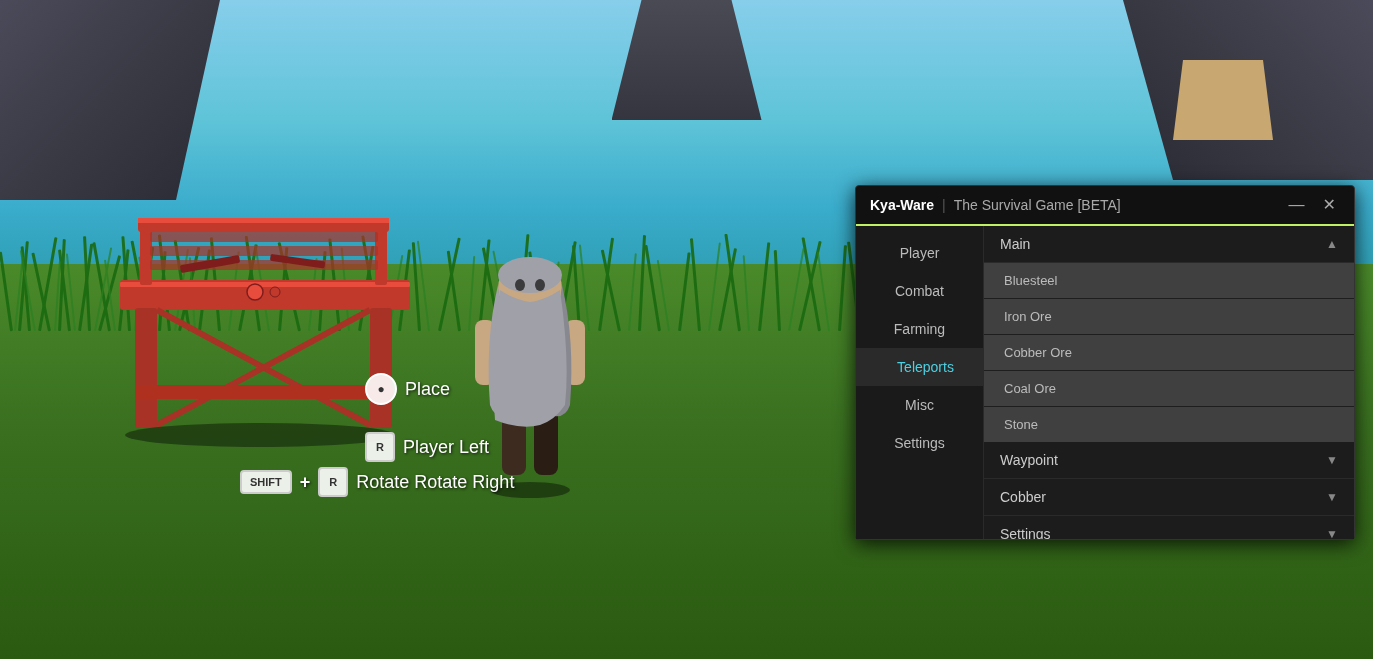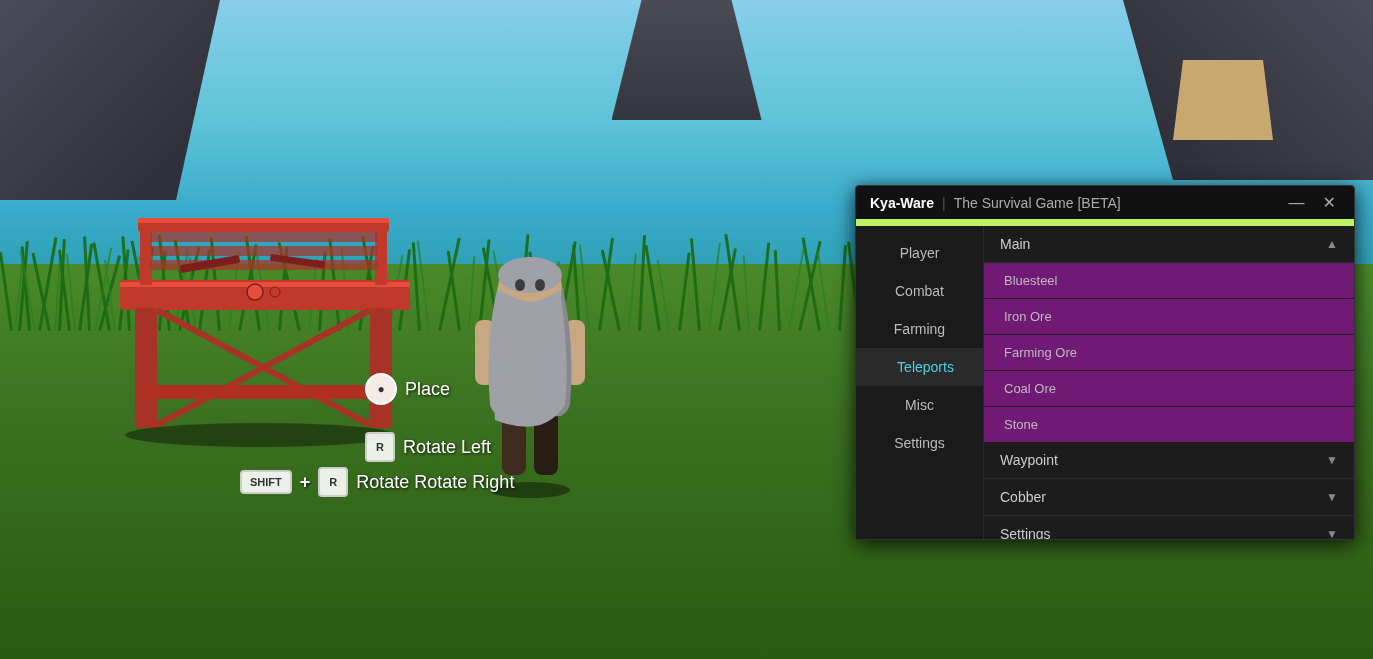--- a/index.html
+++ b/index.html
@@ -229,21 +229,21 @@
       box-shadow: 0 4px 20px rgba(0,0,0,0.8);
     }
 
     
     .panel-header {
       display: flex;
       align-items: center;
       justify-content: space-between;
       padding: 8px 14px;
       background: #111;
-      border-bottom: 7px solid #bef264;
+      border-bottom: 2px solid #bef264;
       border-radius: 4px 4px 0 0;
       height: 40px;
     }
 
     .panel-title {
       color: #ccc;
       font-size: 14px;
       font-weight: 500;
       display: flex;
       align-items: center;
@@ -334,21 +334,21 @@
       font-size: 14px;
       font-weight: 500;
     }
 
     .accordion-chevron {
       color: #888;
       font-size: 12px;
     }
 
     .accordion-body {
-      background: #701a75;
+      background: #404040;
     }
 
     .content-item {
       padding: 10px 20px;
       color: #bbb;
       font-size: 13px;
       cursor: pointer;
       border-bottom: 1px solid #1e1e1e;
       transition: background 0.1s;
     }
@@ -529,21 +529,21 @@
     </svg>
   </div>
 
   <div class="place-hint">
     <div class="key-circle">●</div>
     <span class="hint-text">Place</span>
   </div>
 
   <div class="rotate-left-hint">
     <div class="key-square">R</div>
-    <span class="hint-text">Rotate Left</span>
+    <span class="hint-text">Player Left</span>
   </div>
 
   <div class="rotate-right-hint">
     <div class="key-rect">SHIFT</div>
     <span class="plus-sign">+</span>
     <div class="key-square">R</div>
     <span class="hint-text">Rotate Rotate Right</span>
   </div>
 
   <div class="ui-panel">
@@ -573,21 +573,21 @@
 
       <div class="panel-content">
 
         <div class="accordion-header">
           <span class="accordion-title">Main</span>
           <span class="accordion-chevron">▲</span>
         </div>
         <div class="accordion-body">
           <div class="content-item">Bluesteel</div>
           <div class="content-item">Iron Ore</div>
-          <div class="content-item">Farming Ore</div>
+          <div class="content-item">Cobber Ore</div>
           <div class="content-item">Coal Ore</div>
           <div class="content-item">Stone</div>
         </div>
 
         <div class="accordion-header">
           <span class="accordion-title">Waypoint</span>
           <span class="accordion-chevron">▼</span>
         </div>
 
         <div class="accordion-header">

